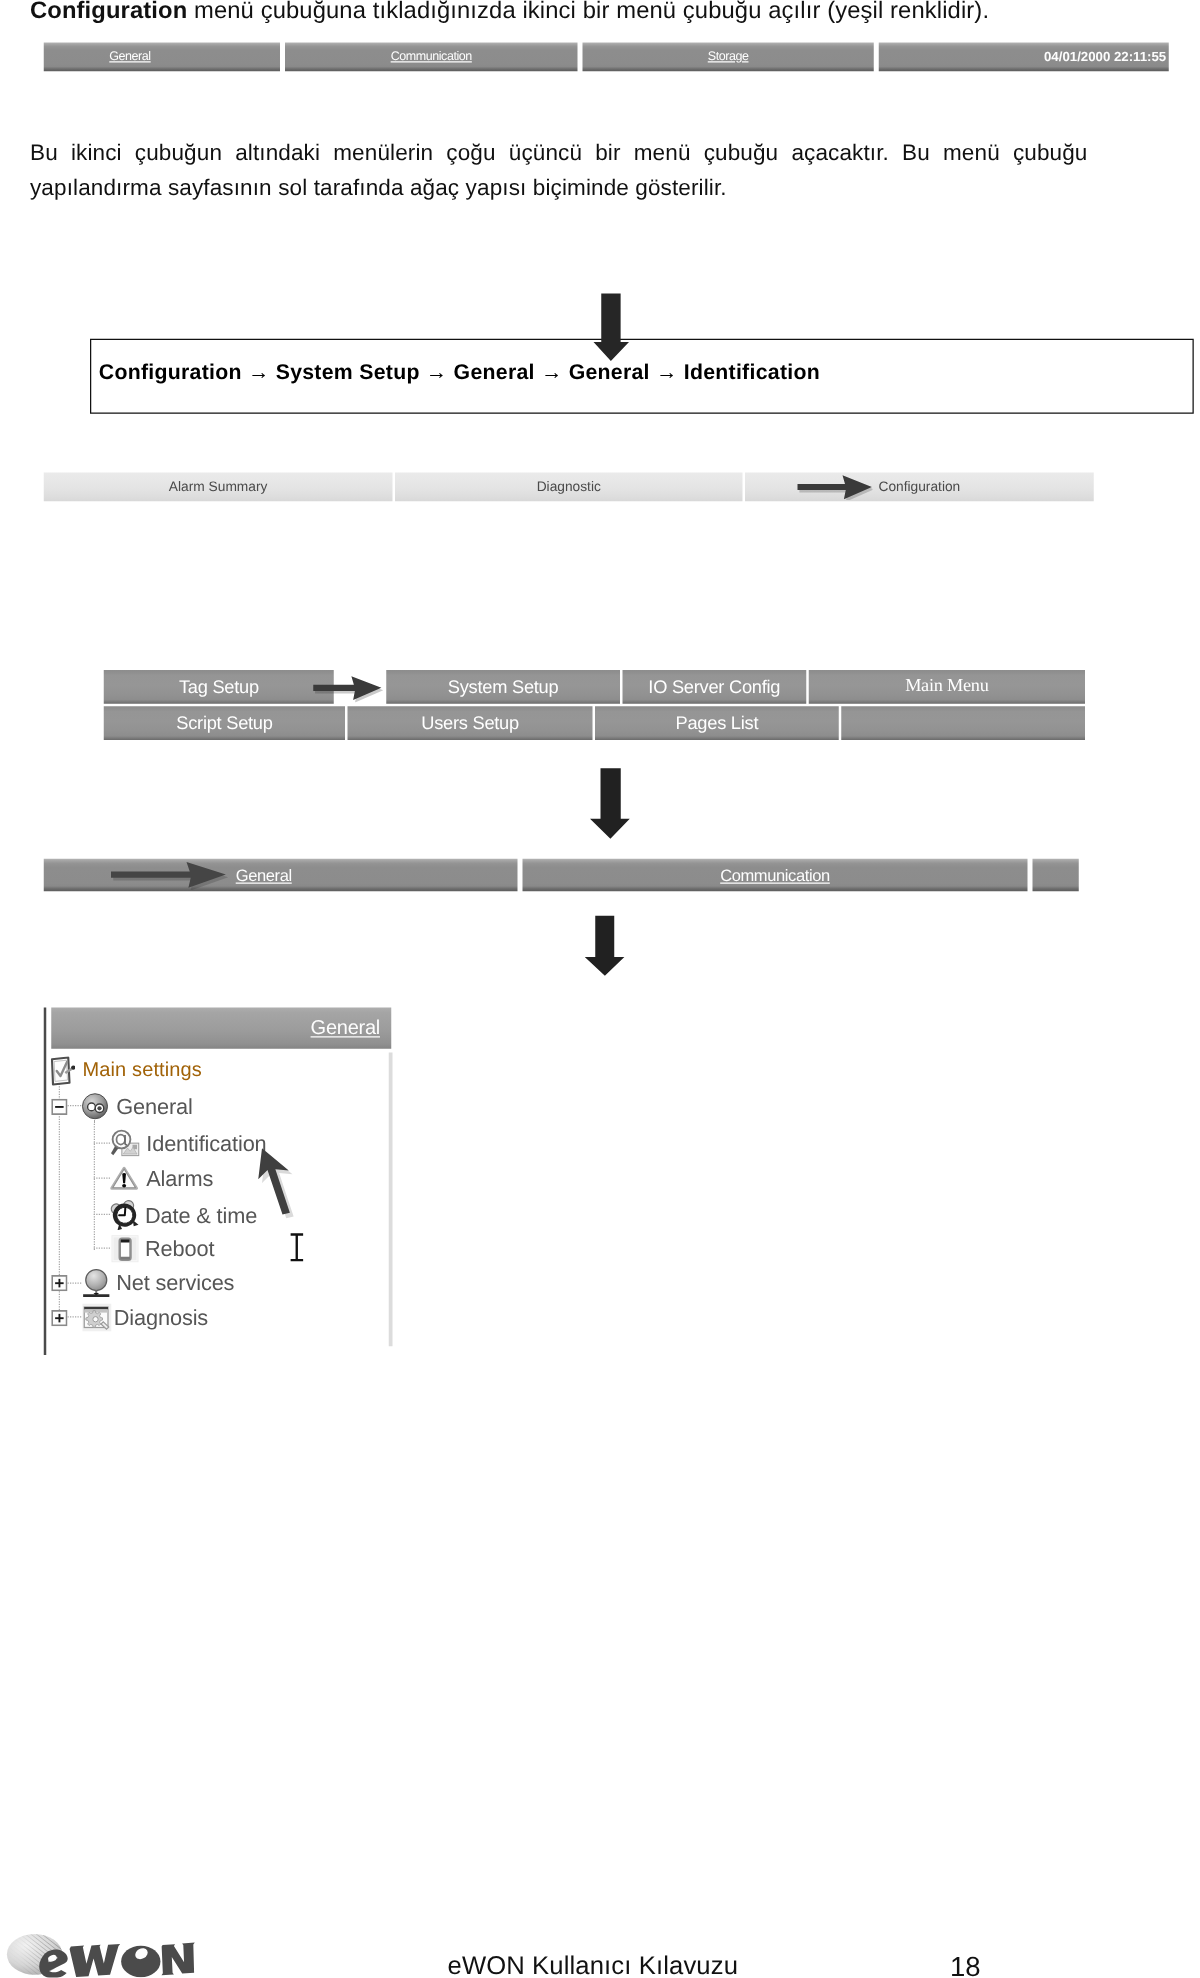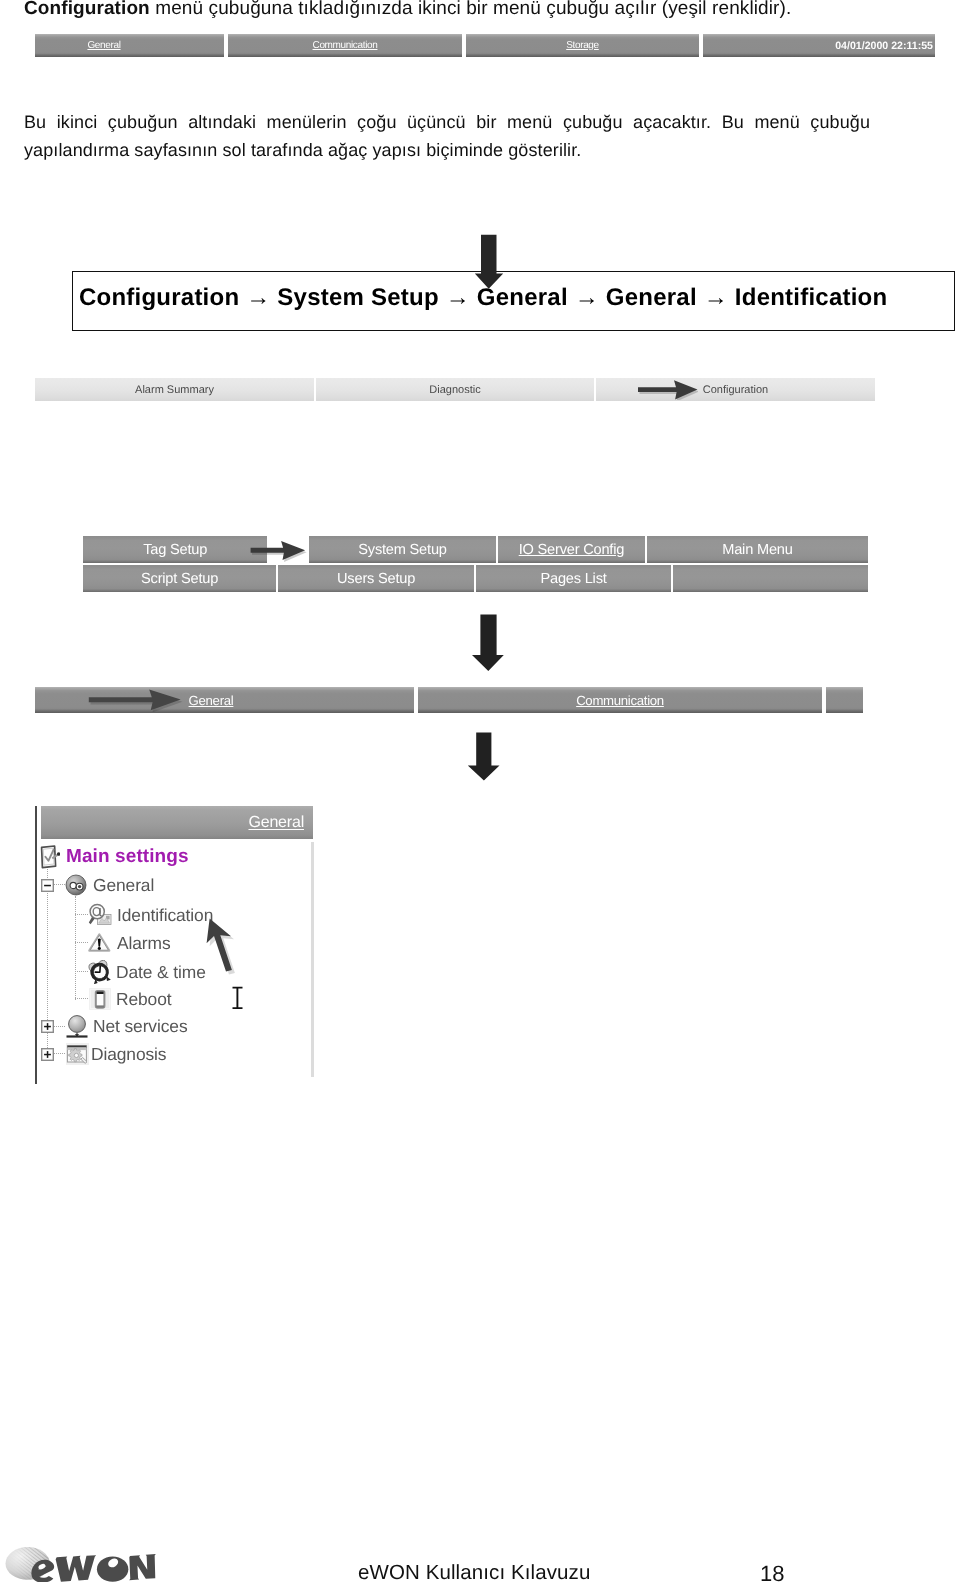--- a/index.html
+++ b/index.html
@@ -39,21 +39,21 @@
   .greygrid .row{display:flex;padding-left:48px;}
   .greygrid .cell{
      background:linear-gradient(to bottom,#8d8d8d 0%,#8f8f8f 7%,#959595 16%,#969696 45%,#929292 72%,#8d8d8d 88%,#767676 96%,#6b6b6b 100%);
      display:flex;align-items:center;justify-content:center;
      font-size:14.6px;color:#fff;height:27px;box-sizing:border-box;letter-spacing:-0.2px;
   }
 
   
   .pathbox{position:absolute;border:1.5px solid #111;box-sizing:border-box;
       display:flex;align-items:center;}
-  .pathbox .txt{position:relative;top:-3px;font-size:24px;font-weight:bold;letter-spacing:0.23px;color:#000;padding-left:6px;}
+  .pathbox .txt{position:relative;top:-3px;font-size:17px;font-weight:bold;letter-spacing:0.23px;color:#000;padding-left:6px;}
 
   
   .treepanel{position:absolute;background:#fff;}
   .treehdr{position:absolute;background:linear-gradient(to bottom,#aeaeae 0%,#a5a5a5 12%,#9c9c9c 55%,#909090 88%,#848484 100%);
      display:flex;align-items:center;justify-content:flex-end;font-size:16px;color:#fdfdfd;letter-spacing:-0.2px;}
   .treehdr span{text-decoration:underline;text-underline-offset:2px;padding-right:9px;}
 
   .treeitem{position:absolute;display:flex;align-items:center;font-size:17.4px;color:#565656;white-space:nowrap;letter-spacing:-0.1px;}
 
   
@@ -120,25 +120,25 @@
   <div class="greygrid" style="left:35px;top:536px;width:833px;">
     <div class="row">
       <div class="cell" style="width:205px;">
           <span>Tag Setup</span>
         </div>
       <div style="width:2px"></div>
       <div class="cell" style="width:208px;margin-left:40px;">
           <span>System Setup</span>
         </div>
       <div style="width:2px"></div>
-      <div class="cell" style="width:164px;text-decoration:underline;">
+      <div class="cell" style="width:164px;">
           <span>IO Server Config</span>
         </div>
       <div style="width:2px"></div>
-      <div class="cell" style="width:246px;">
+      <div class="cell" style="width:246px;font-family:Liberation Serif, serif;">
           <span>Main Menu</span>
         </div>
     </div>
     <div style="height:2px"></div>
     <div class="row">
       <div class="cell" style="width:205px;">
           <span>Script Setup</span>
         </div>
       <div style="width:2px"></div>
       <div class="cell" style="width:208px;">
@@ -201,21 +201,21 @@
   <div class="abs" style="left:75px;top:896px;width:1px;height:104px;border-left:1px dotted #a6a6a6;"></div>
 
   <div class="treeitem" style="left:40px;top:845px;">
     <svg width="20" height="24" viewBox="0 0 20 24">
       <path d="M1.6 2.4 L14.6 1.0 L15.6 21.2 L2.4 22.6 Z" fill="#fcfcfc" stroke="#4e4e4e" stroke-width="1.7" stroke-linejoin="round"></path>
       <path d="M3.3 4.2 L13.2 3.2 L14.0 19.0 L4.0 20.1 Z" fill="#fdfdfd" stroke="#c4c4c4" stroke-width="0.8"></path>
       <path d="M5.4 11.8 L8.4 15.8 L13.6 4.6" stroke="#8c8c8c" stroke-width="1.9" fill="none" stroke-linecap="round" stroke-linejoin="round"></path>
       <path d="M11.6 12.6 L18.0 8.3 L19.2 9.9 L12.8 14.2 Z" fill="#9a9a9a"></path>
       <circle cx="18.6" cy="9.0" r="1.7" fill="#2c2c2c"></circle>
     </svg>
-    <span style="margin-left:6px;font-weight:bold;color:#a21caf;font-size:19px;letter-spacing:0.1px;">Main settings</span>
+    <span style="margin-left:6px;font-weight:normal;color:#a16207;font-size:16px;letter-spacing:0.1px;">Main settings</span>
   </div>
 
   <div class="treeitem" style="left:41px;top:874px;">
     <svg width="13" height="13" viewBox="0 0 13 13">
       <rect x="0.7" y="0.7" width="11.6" height="11.6" fill="#fdfdfd" stroke="#8a8a8a" stroke-width="1.4"></rect>
       <rect x="3.1" y="5.8" width="6.8" height="1.5" fill="#1a1a1a"></rect>
     </svg>
     <span style="display:inline-block;width:11px;height:1px;border-top:1px dotted #a6a6a6;"></span>
     <svg width="22" height="22" viewBox="0 0 22 22">
       <defs>

